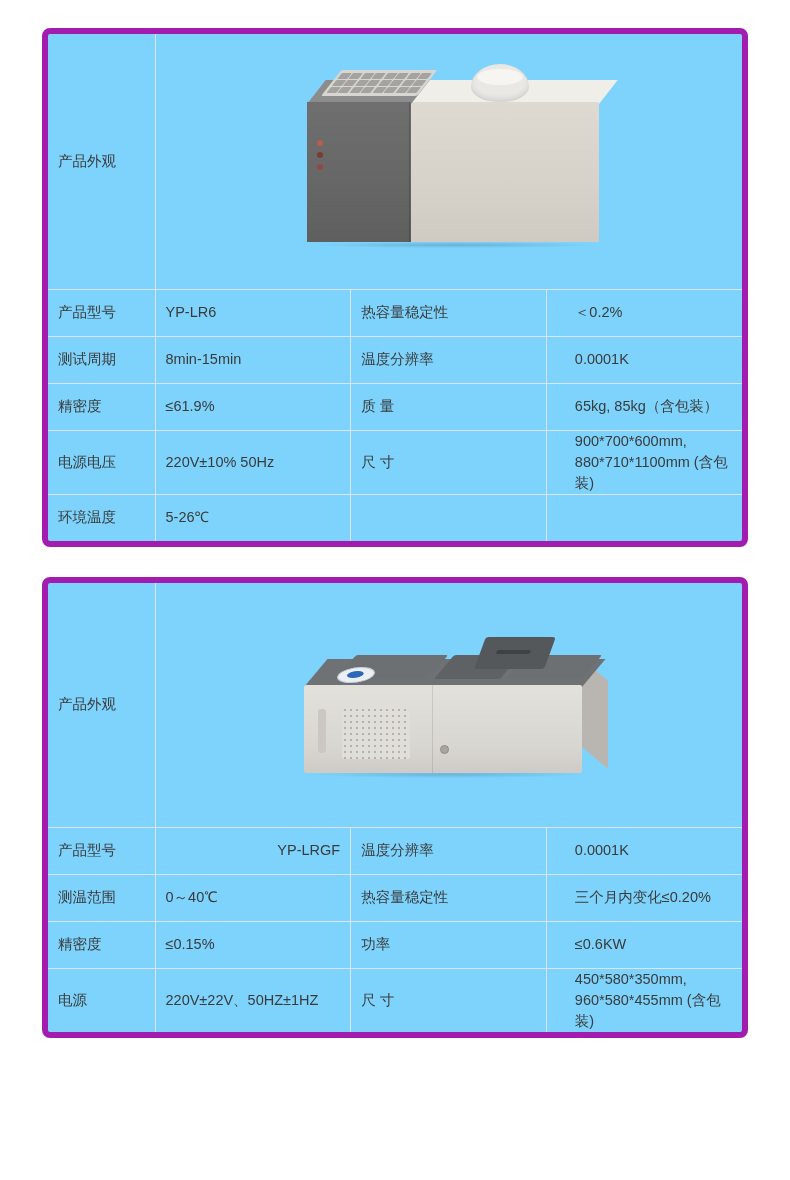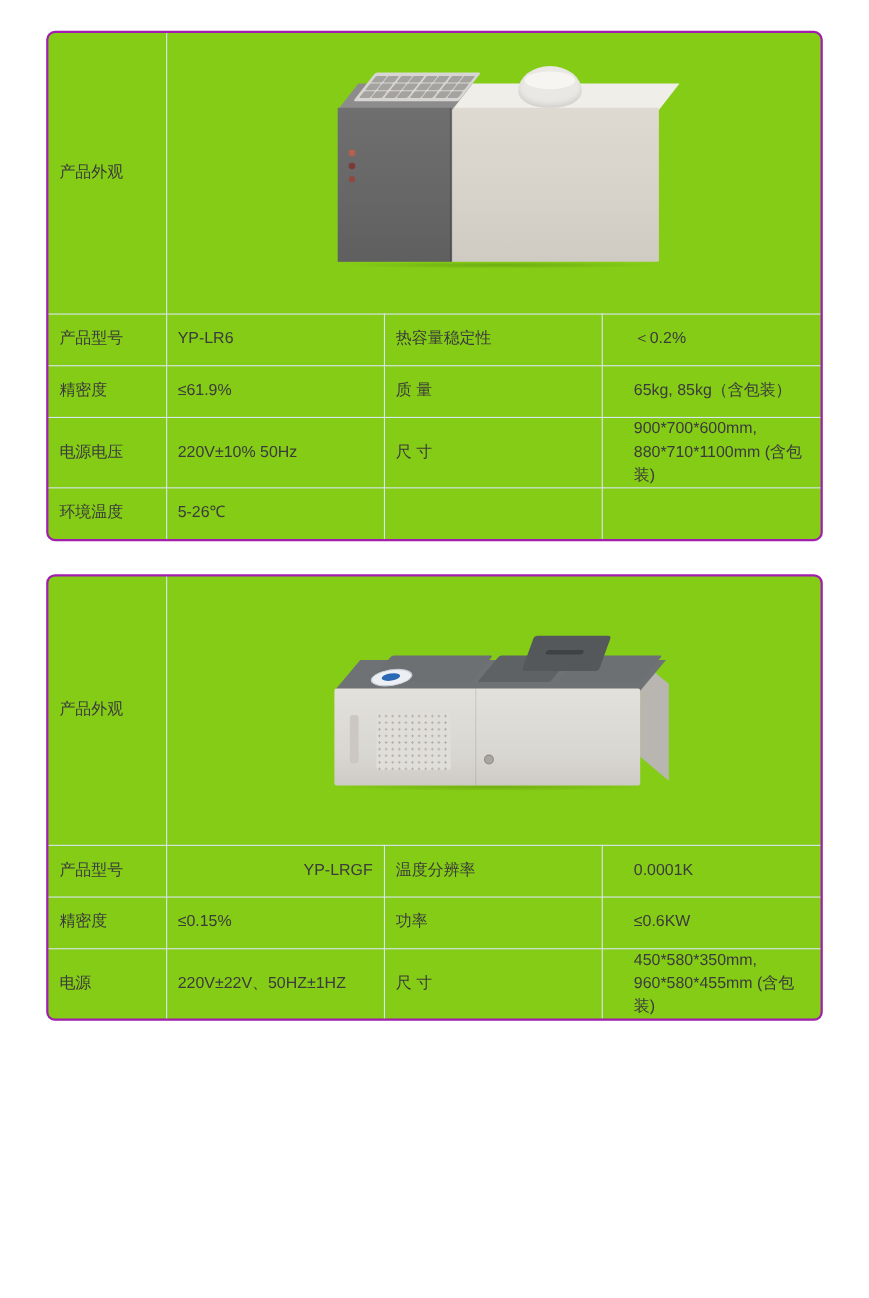--- a/index.html
+++ b/index.html
@@ -16,23 +16,23 @@
   }
   .page {
     width: 790px;
     height: 1180px;
     position: relative;
     background: #ffffff;
     box-sizing: border-box;
     padding: 28px 42px 0 42px;
   }
   .spec-card {
-    border: 2px solid #a21caf;
+    border: 6px solid #a21caf;
     border-radius: 8px;
-    background: #84cc16;
+    background: #7dd3fc;
     overflow: hidden;
     box-sizing: border-box;
   }
   .spec-card + .spec-card {
     margin-top: 30px;
   }
   table.spec {
     width: 100%;
     border-collapse: collapse;
     table-layout: fixed;
@@ -413,20 +413,26 @@
               <div class="led l3"></div>
             </div>
           </div>
         </td>
       </tr>
       <tr>
         <td class="label" style="width:107px;">产品型号</td>
         <td class="value" style="width:250px;">YP-LR6</td>
         <td class="label" style="width:135px;">热容量稳定性</td>
         <td class="value">＜0.2%</td>
+      </tr>
+      <tr>
+        <td class="label">测试周期</td>
+        <td class="value">8min-15min</td>
+        <td class="label">温度分辨率</td>
+        <td class="value">0.0001K</td>
       </tr>
       <tr>
         <td class="label">精密度</td>
         <td class="value">≤61.9%</td>
         <td class="label">质 量</td>
         <td class="value">65kg, 85kg（含包装）</td>
       </tr>
       <tr>
         <td class="label">电源电压</td>
         <td class="value">220V±10% 50Hz</td>
@@ -469,20 +475,26 @@
           </div>
         </td>
       </tr>
       <tr>
         <td class="label" style="width:107px;">产品型号</td>
         <td class="value" style="width:250px;text-align:right;">YP-LRGF</td>
         <td class="label" style="width:113px;">温度分辨率</td>
         <td class="value">0.0001K</td>
       </tr>
       <tr>
+        <td class="label">测温范围</td>
+        <td class="value">0～40℃</td>
+        <td class="label">热容量稳定性</td>
+        <td class="value">三个月内变化≤0.20%</td>
+      </tr>
+      <tr>
         <td class="label">精密度</td>
         <td class="value">≤0.15%</td>
         <td class="label">功率</td>
         <td class="value">≤0.6KW</td>
       </tr>
       <tr>
         <td class="label">电源</td>
         <td class="value">220V±22V、50HZ±1HZ</td>
         <td class="label">尺 寸</td>
         <td class="value multi" style="white-space:pre-line;">450*580*350mm,

